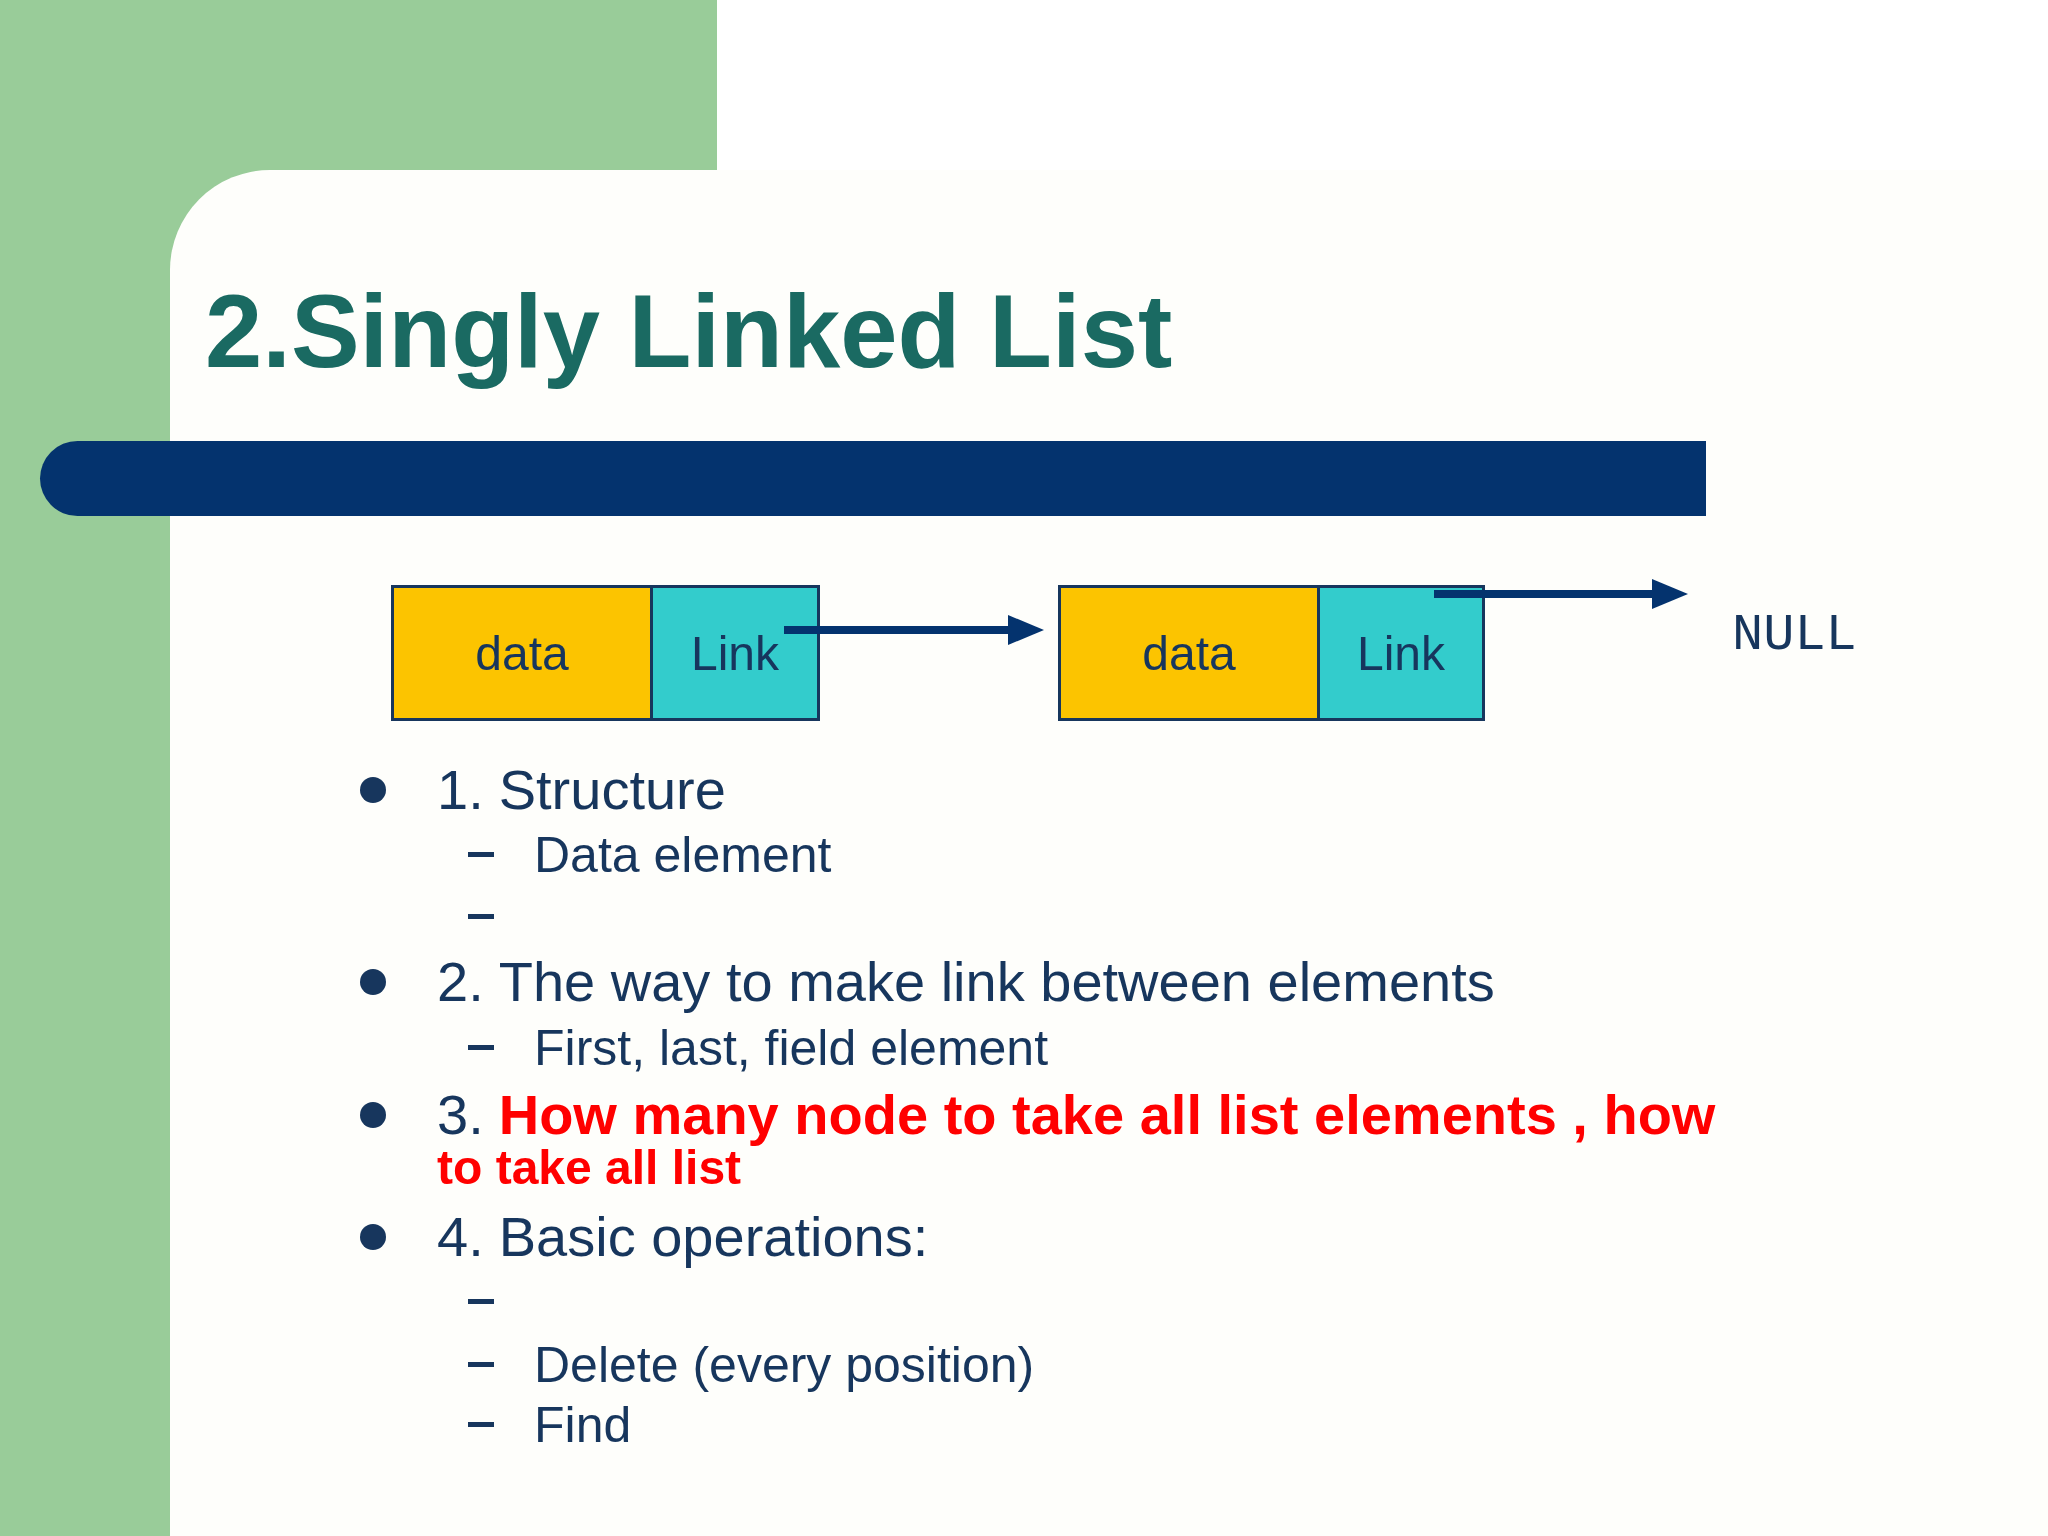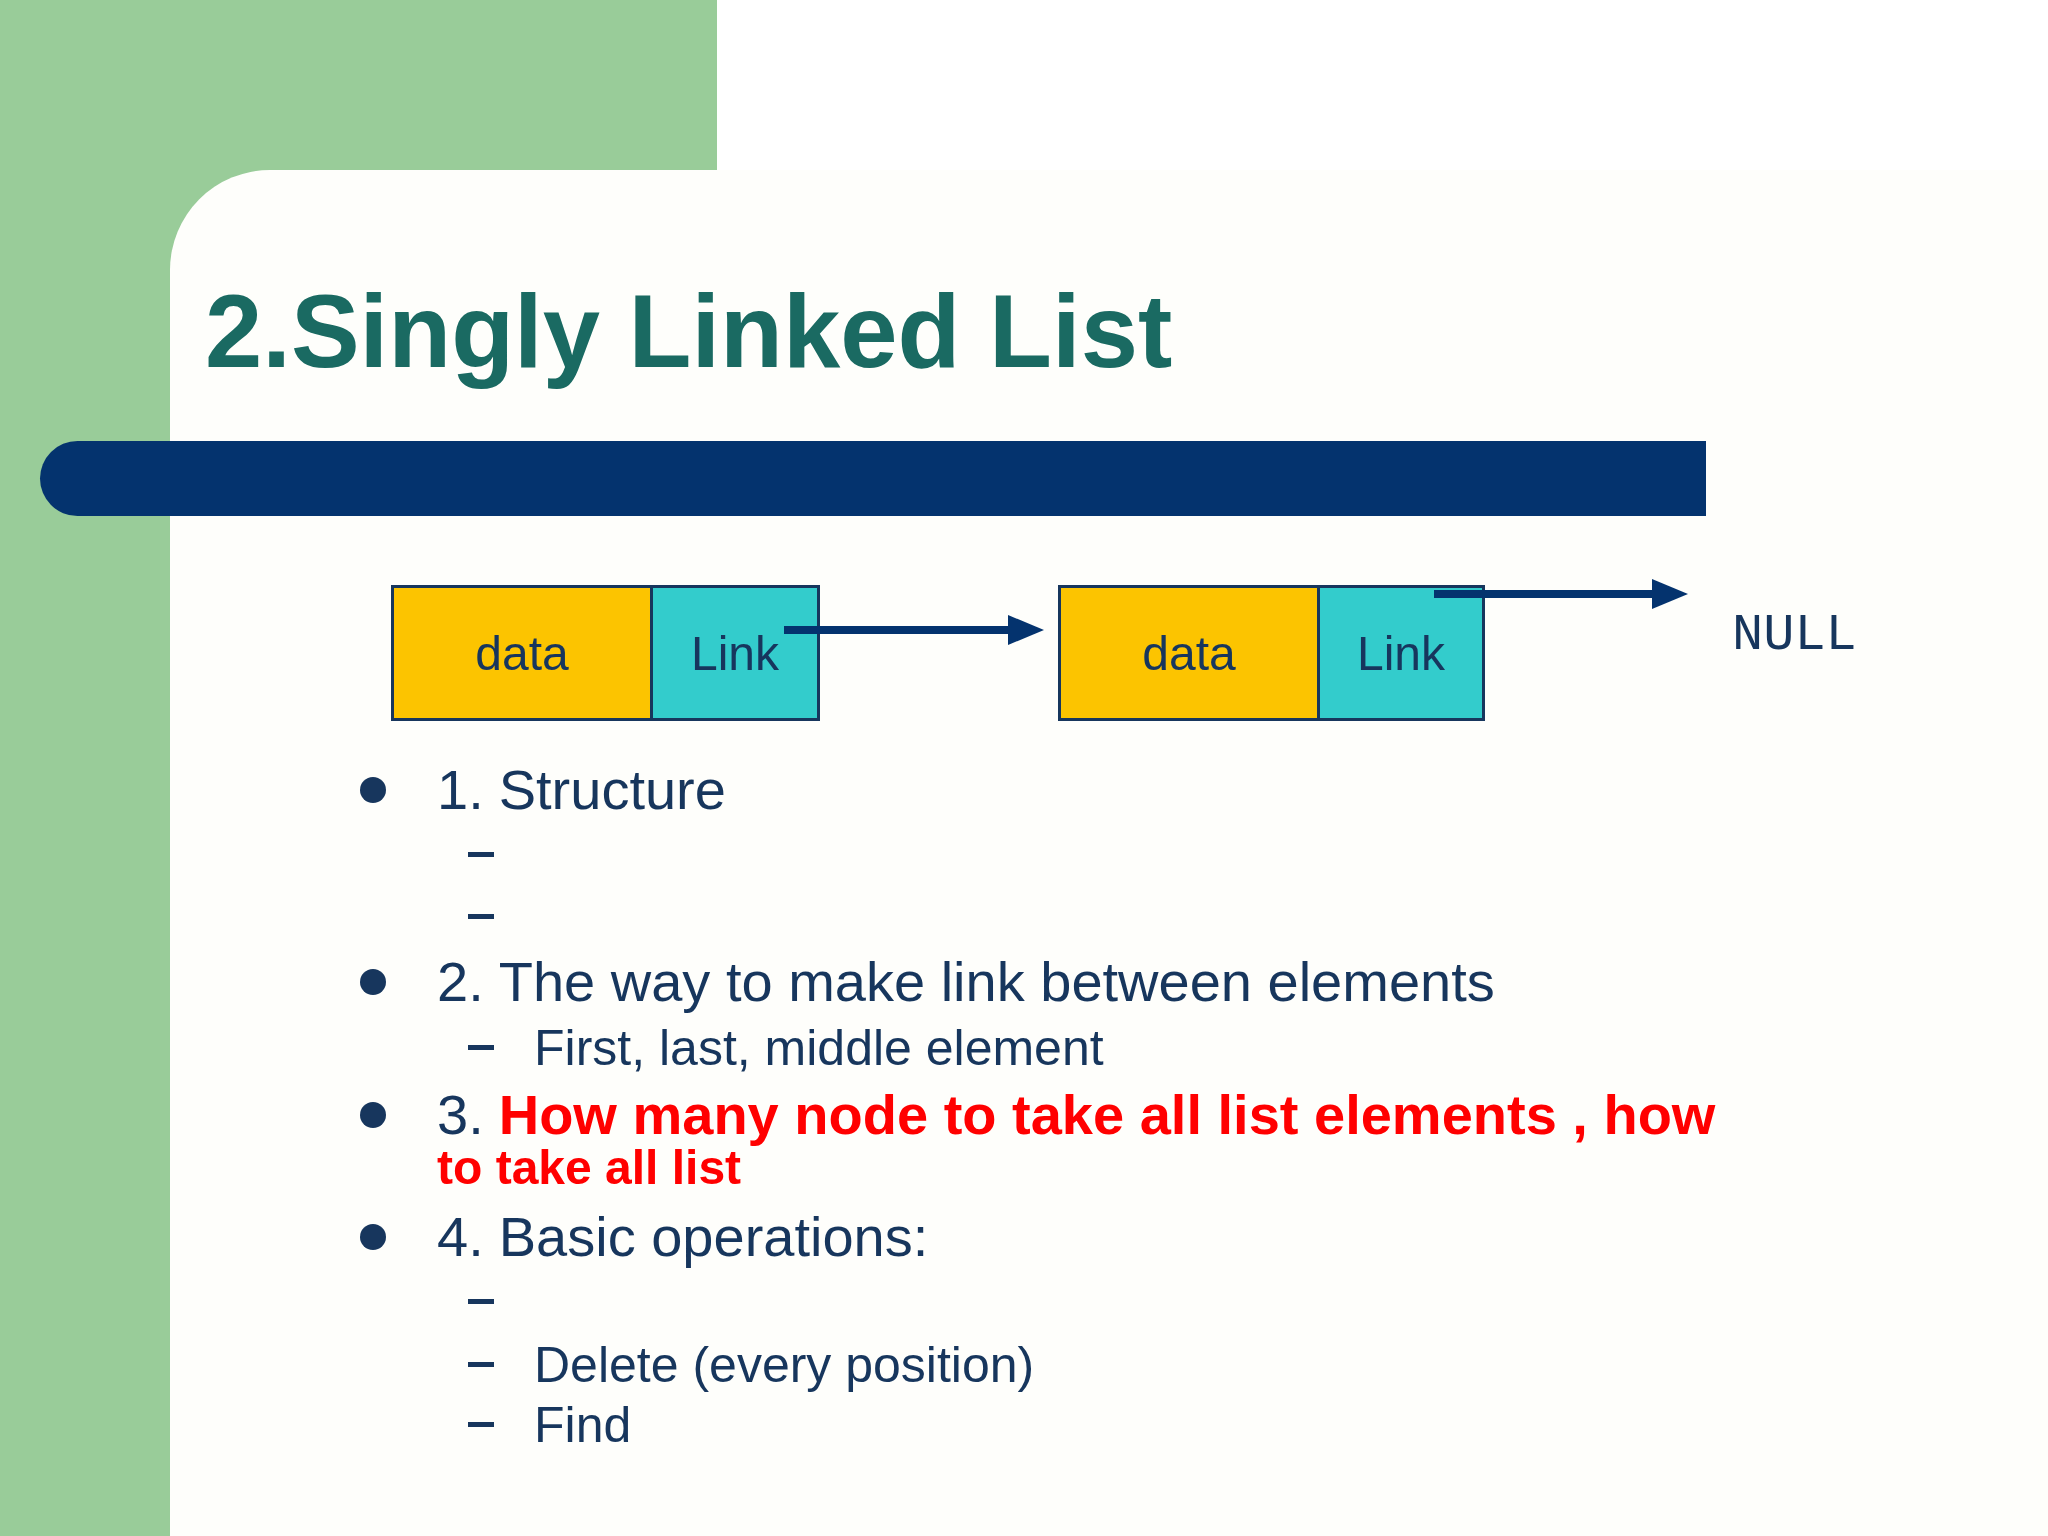--- a/index.html
+++ b/index.html
@@ -118,33 +118,33 @@
     <div class="null-label">NULL</div>
   </div>
 
   <div>
 
     <div class="row row-main r1">
       <span class="dot"></span><span class="num">1.</span><span>Structure</span>
     </div>
 
     <div class="row row-sub r2">
-      <span class="dash"></span>
+      <span class="dash"></span><span>Data element</span>
     </div>
 
     <div class="row row-sub r3">
       <span class="dash"></span>
     </div>
 
     <div class="row row-main r4">
       <span class="dot"></span><span class="num">2.</span><span>The way to make link between elements</span>
     </div>
 
     <div class="row row-sub r5">
-      <span class="dash"></span><span>First, last, middle element</span>
+      <span class="dash"></span><span>First, last, field element</span>
     </div>
 
     <div class="row row-main r6">
       <span class="dot"></span><span class="num">3.</span><span class="red">How many node to take all list elements , how</span>
     </div>
 
     <div class="row row-cont r7">
       <span class="red">to take all list</span>
     </div>
 

